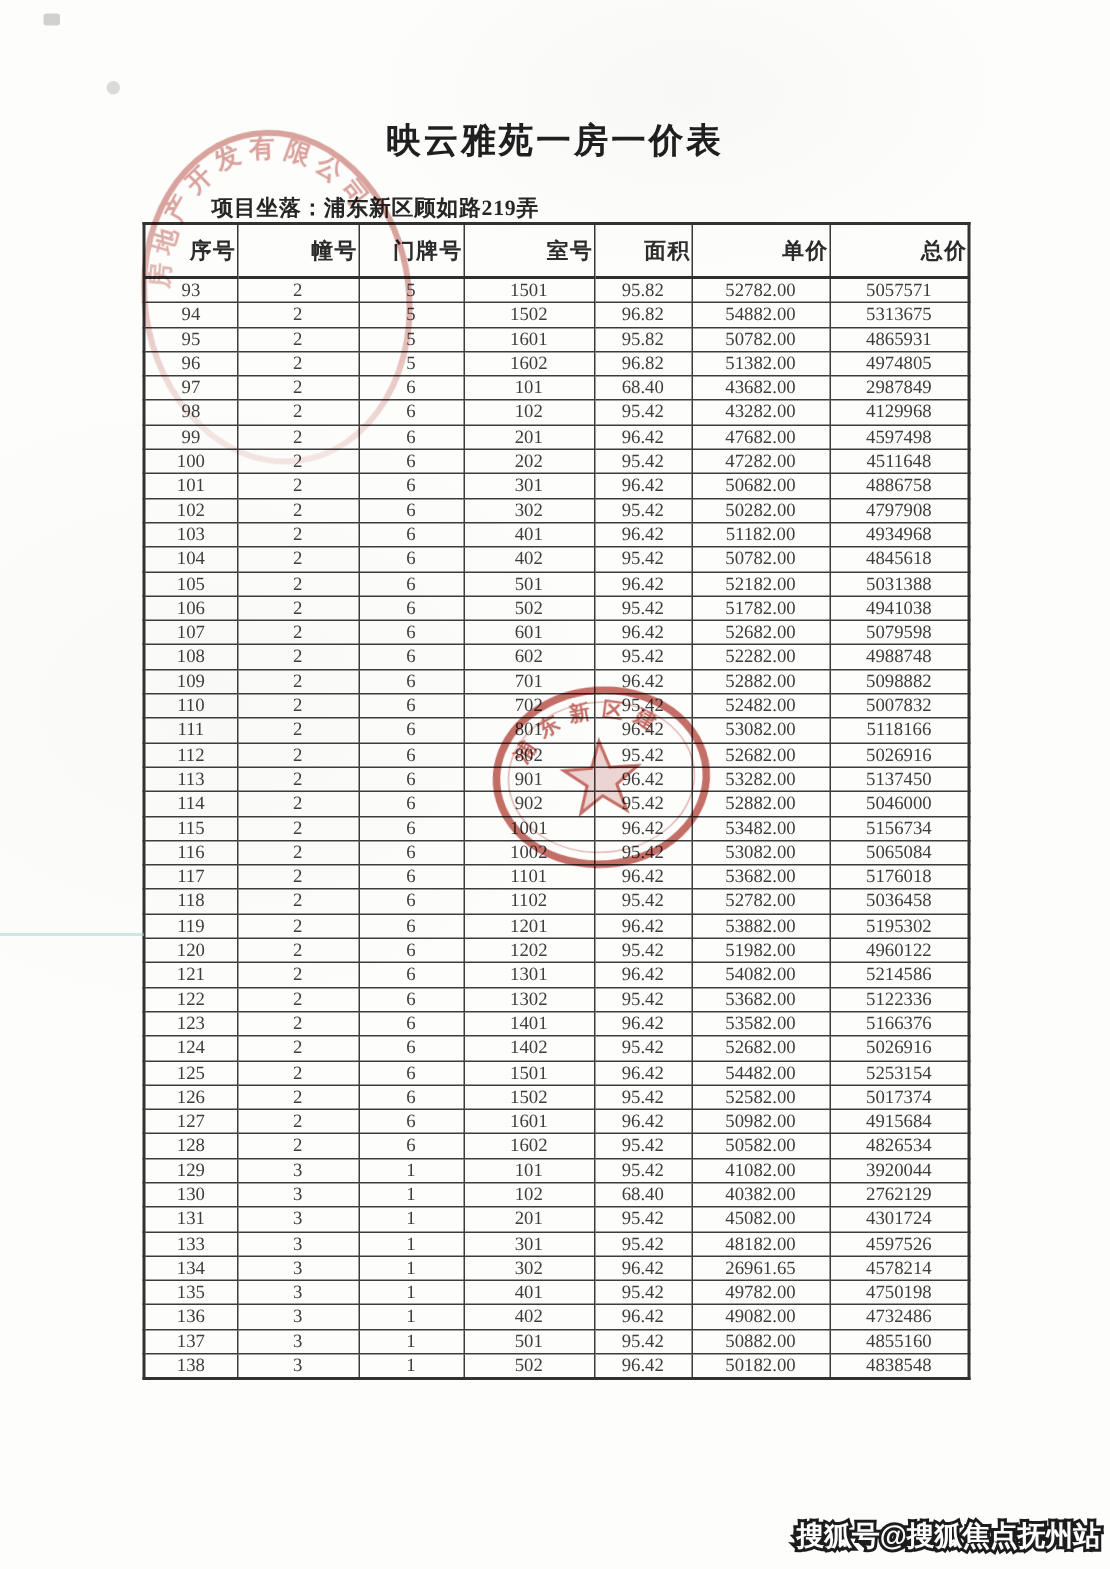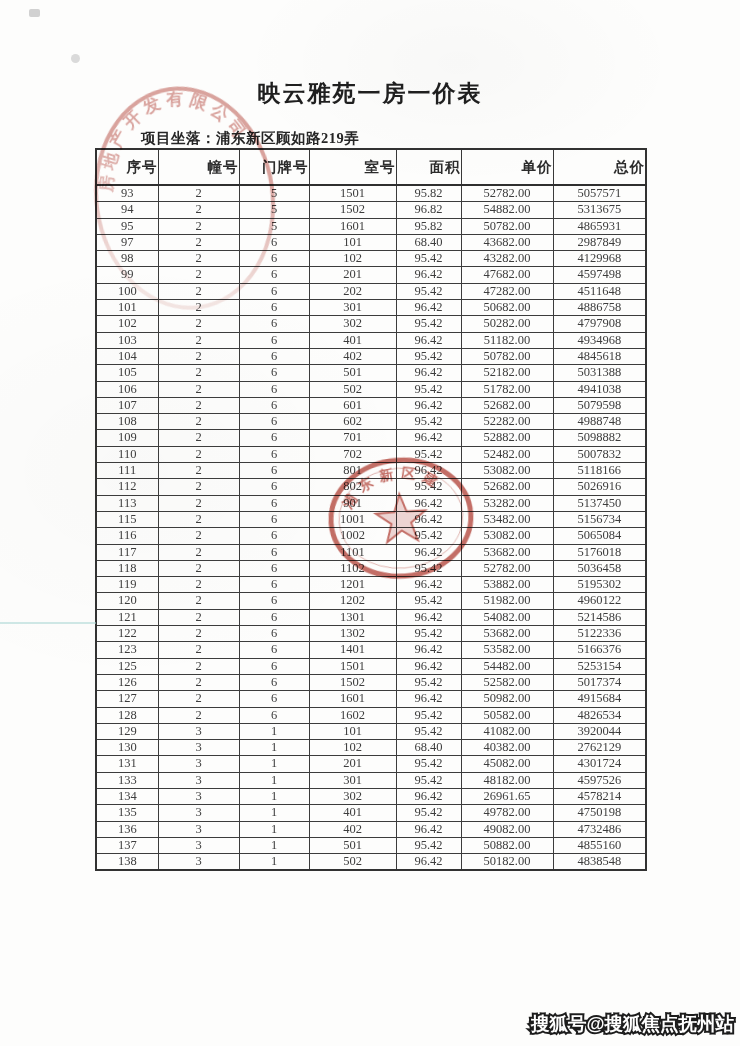--- a/index.html
+++ b/index.html
@@ -127,20 +127,29 @@
         <tr>
           <td>95</td>
           <td>2</td>
           <td>5</td>
           <td>1601</td>
           <td>95.82</td>
           <td>50782.00</td>
           <td>4865931</td>
         </tr>
         <tr>
+          <td>96</td>
+          <td>2</td>
+          <td>5</td>
+          <td>1602</td>
+          <td>96.82</td>
+          <td>51382.00</td>
+          <td>4974805</td>
+        </tr>
+        <tr>
           <td>97</td>
           <td>2</td>
           <td>6</td>
           <td>101</td>
           <td>68.40</td>
           <td>43682.00</td>
           <td>2987849</td>
         </tr>
         <tr>
           <td>98</td>
@@ -280,20 +289,29 @@
         <tr>
           <td>113</td>
           <td>2</td>
           <td>6</td>
           <td>901</td>
           <td>96.42</td>
           <td>53282.00</td>
           <td>5137450</td>
         </tr>
         <tr>
+          <td>114</td>
+          <td>2</td>
+          <td>6</td>
+          <td>902</td>
+          <td>95.42</td>
+          <td>52882.00</td>
+          <td>5046000</td>
+        </tr>
+        <tr>
           <td>115</td>
           <td>2</td>
           <td>6</td>
           <td>1001</td>
           <td>96.42</td>
           <td>53482.00</td>
           <td>5156734</td>
         </tr>
         <tr>
           <td>116</td>
@@ -359,20 +377,29 @@
           <td>5122336</td>
         </tr>
         <tr>
           <td>123</td>
           <td>2</td>
           <td>6</td>
           <td>1401</td>
           <td>96.42</td>
           <td>53582.00</td>
           <td>5166376</td>
+        </tr>
+        <tr>
+          <td>124</td>
+          <td>2</td>
+          <td>6</td>
+          <td>1402</td>
+          <td>95.42</td>
+          <td>52682.00</td>
+          <td>5026916</td>
         </tr>
         <tr>
           <td>125</td>
           <td>2</td>
           <td>6</td>
           <td>1501</td>
           <td>96.42</td>
           <td>54482.00</td>
           <td>5253154</td>
         </tr>

